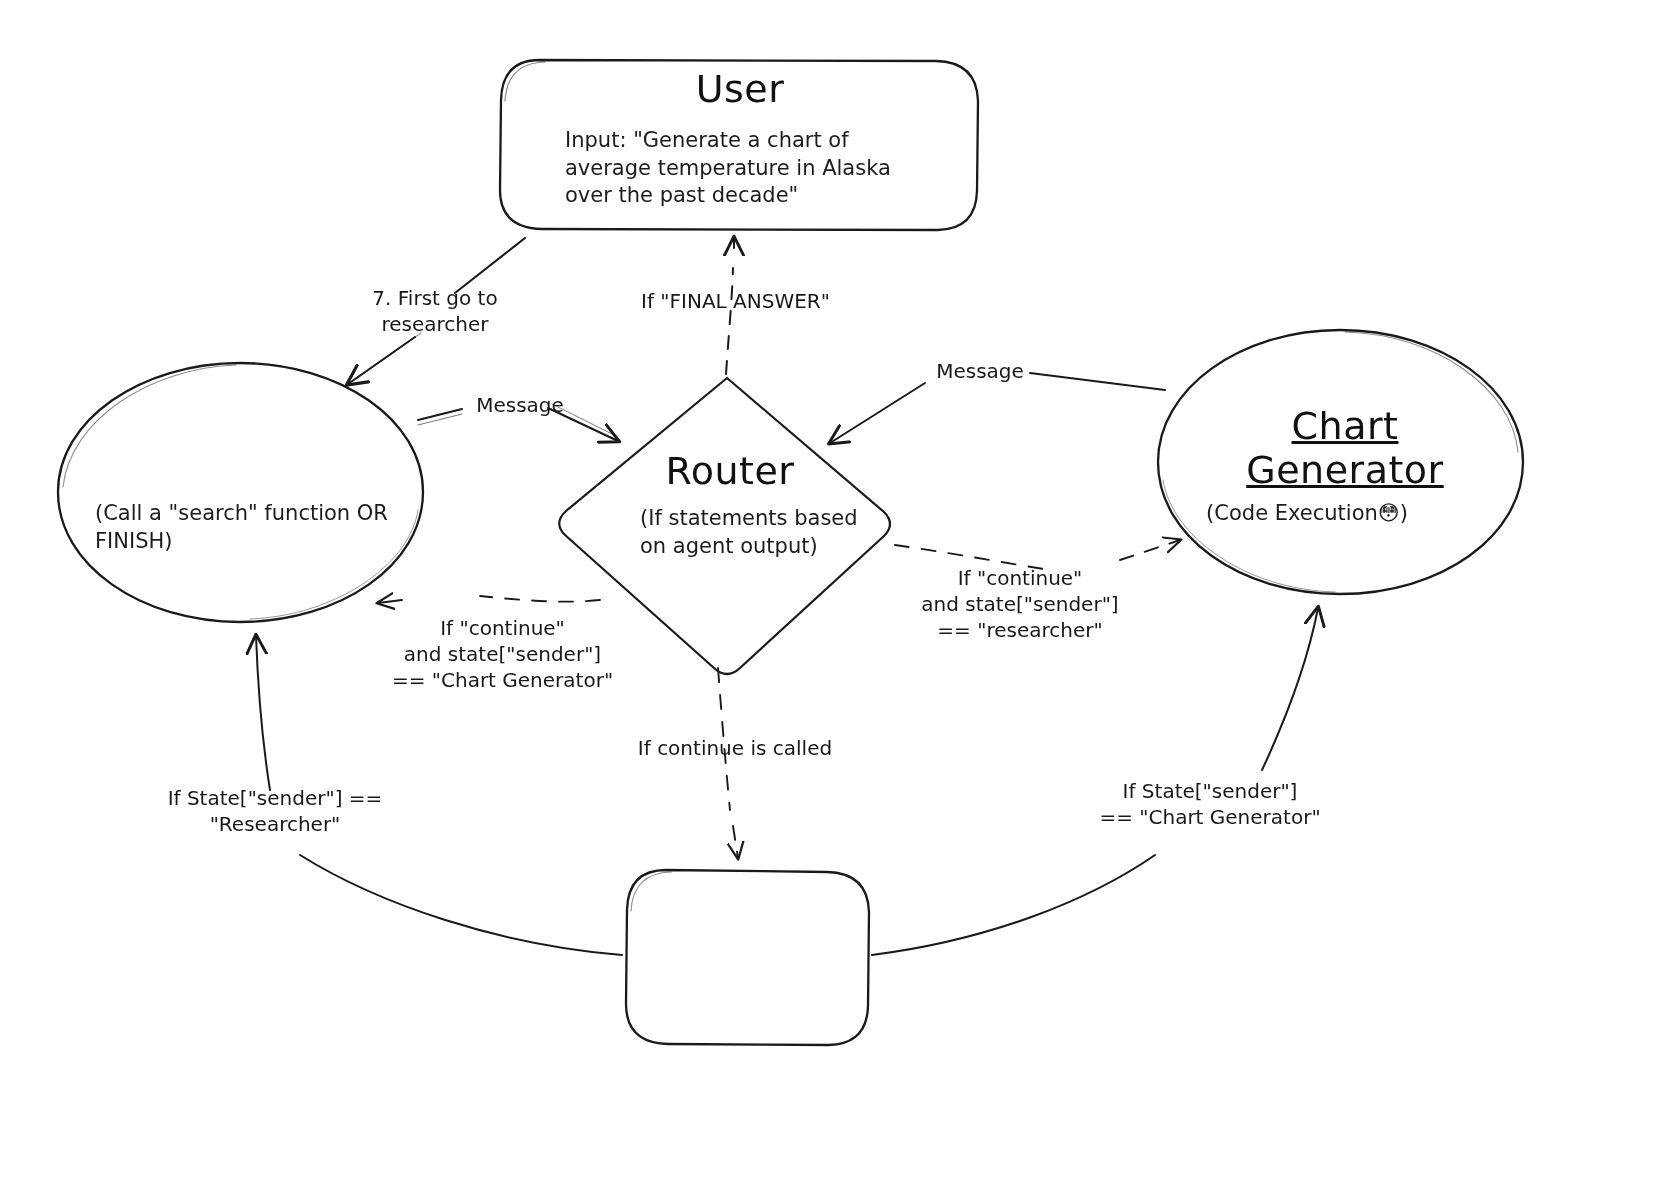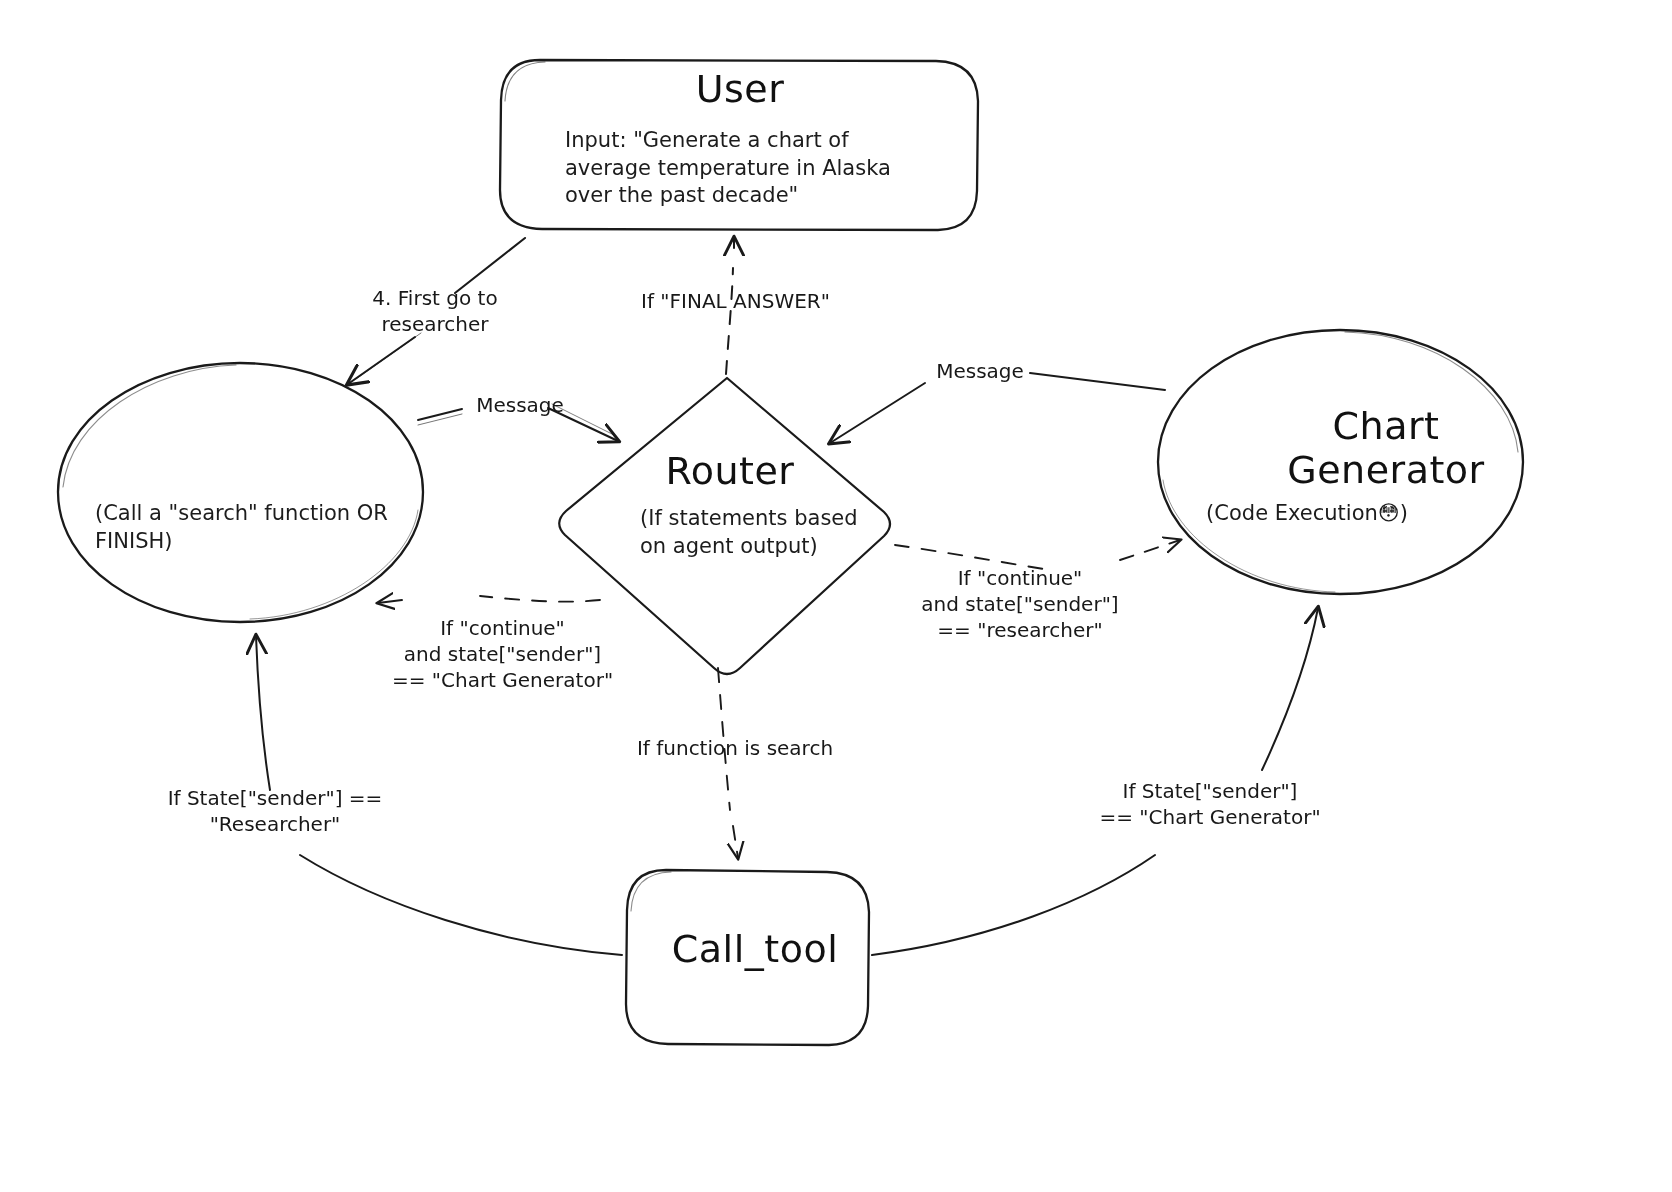--- a/index.html
+++ b/index.html
@@ -61,21 +61,21 @@
   
   #user-title    { left: 500px; top: 68px;  width: 480px; }
   #user-sub      { left: 565px; top: 127px; width: 370px; text-align: left; }
 
   #researcher-title { left: 55px;  top: 432px; width: 370px; }
   #researcher-sub   { left: 95px;  top: 500px; width: 300px; text-align: left; }
 
   #router-title  { left: 600px; top: 450px; width: 260px; }
   #router-sub    { left: 640px; top: 505px; width: 220px; text-align: left; }
 
-  #chart-title   { left: 1226px; top: 405px; width: 320px; }
+  #chart-title   { left: 1185px; top: 405px; width: 320px; text-decoration: underline; }
   #chart-sub     { left: 1162px; top: 500px; width: 290px; }
 
   #calltool-title { left: 620px; top: 928px; width: 270px; }
 
   
   #lbl-first-go     { left: 330px; top: 285px; width: 210px; }
   #lbl-final-answer { left: 608px; top: 288px; width: 255px; }
   #lbl-msg-left     { left: 455px; top: 392px; width: 130px; }
   #lbl-msg-right    { left: 915px; top: 358px; width: 130px; }
   #lbl-cont-chart   { left: 370px; top: 615px; width: 265px; }
@@ -192,39 +192,38 @@
 
   <div class="node-text node-sub" id="researcher-sub">(Call a "search" function OR FINISH)</div>
 
   <div class="node-text node-sub" id="router-sub">(If statements based on agent output)</div>
   <div class="node-text node-title" id="router-title">Router</div>
 
   <div class="node-text node-title" id="chart-title" style="white-space: pre-line;">Chart
 Generator</div>
   <div class="node-text node-sub" id="chart-sub">(Code Execution😳)</div>
 
-  <div class="node-text node-title" id="calltool-title">Call_tool</div>
-
-  <div class="edge-label" id="lbl-first-go">4. First go to researcher</div>
+
+  <div class="edge-label" id="lbl-first-go">7. First go to researcher</div>
 
   <div class="edge-label" id="lbl-final-answer">If "FINAL ANSWER"</div>
 
   <div class="edge-label" id="lbl-msg-left">Message</div>
 
   <div class="edge-label" id="lbl-msg-right">Message</div>
 
   <div class="edge-label" id="lbl-cont-chart">If "continue"
 and state["sender"]
 == "Chart Generator"</div>
 
   <div class="edge-label" id="lbl-cont-res">If "continue"
 and state["sender"]
 == "researcher"</div>
 
-  <div class="edge-label" id="lbl-func-called">If function is search</div>
+  <div class="edge-label" id="lbl-func-called">If continue is called</div>
 
   <div class="edge-label" id="lbl-state-res">If State["sender"] ==
 "Researcher"</div>
 
   <div class="edge-label" id="lbl-state-chart">If State["sender"]
 == "Chart Generator"</div>
 
 </div>
 
 </body></html>

